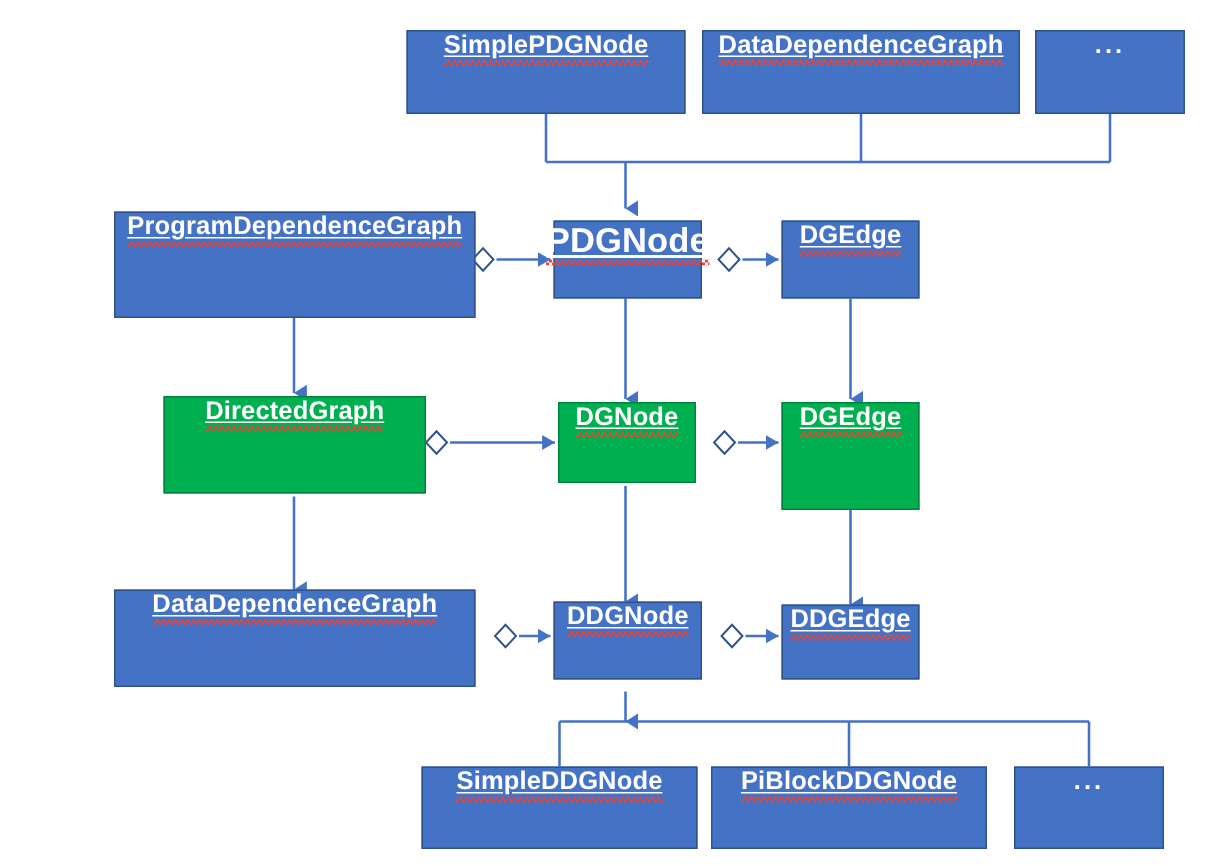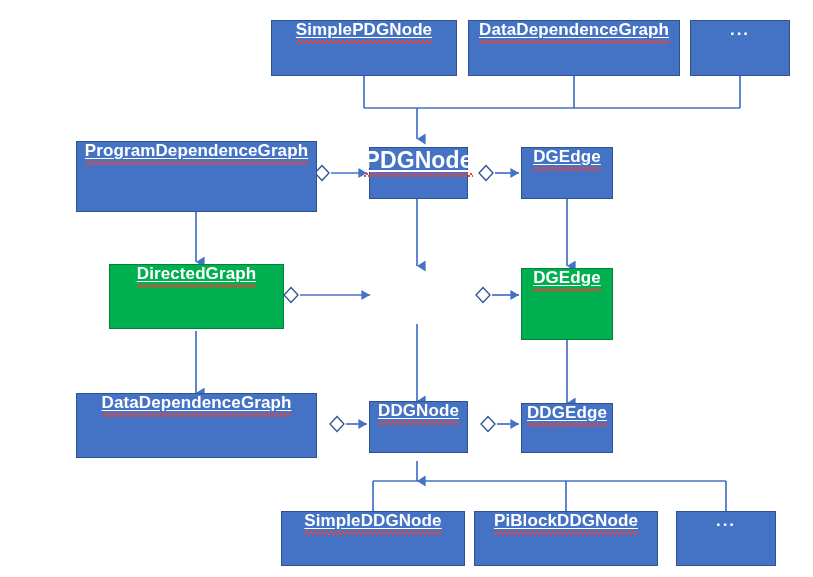--- a/index.html
+++ b/index.html
@@ -154,20 +154,23 @@
   <div class="node blue" style="left: 369px; top: 147px; width: 99px; height: 52px; font-size: 23px;">
     <span class="label misspelled">PDGNode</span>
   </div>
   <div class="node blue" style="left: 521px; top: 147px; width: 92px; height: 52px; font-size: 17px;">
     <span class="label misspelled">DGEdge</span>
   </div>
 
   <div class="node green" style="left: 109px; top: 264px; width: 175px; height: 65px; font-size: 17px;">
     <span class="label misspelled">DirectedGraph</span>
   </div>
+  <div class="node green" style="left: 372px; top: 268px; width: 92px; height: 54px; font-size: 17px;">
+    <span class="label misspelled">DGNode</span>
+  </div>
   <div class="node green" style="left: 521px; top: 268px; width: 92px; height: 72px; font-size: 17px;">
     <span class="label misspelled">DGEdge</span>
   </div>
 
   <div class="node blue" style="left: 76px; top: 393px; width: 241px; height: 65px; font-size: 17px;">
     <span class="label misspelled">DataDependenceGraph</span>
   </div>
   <div class="node blue" style="left: 369px; top: 401px; width: 99px; height: 52px; font-size: 17px;">
     <span class="label misspelled">DDGNode</span>
   </div>

